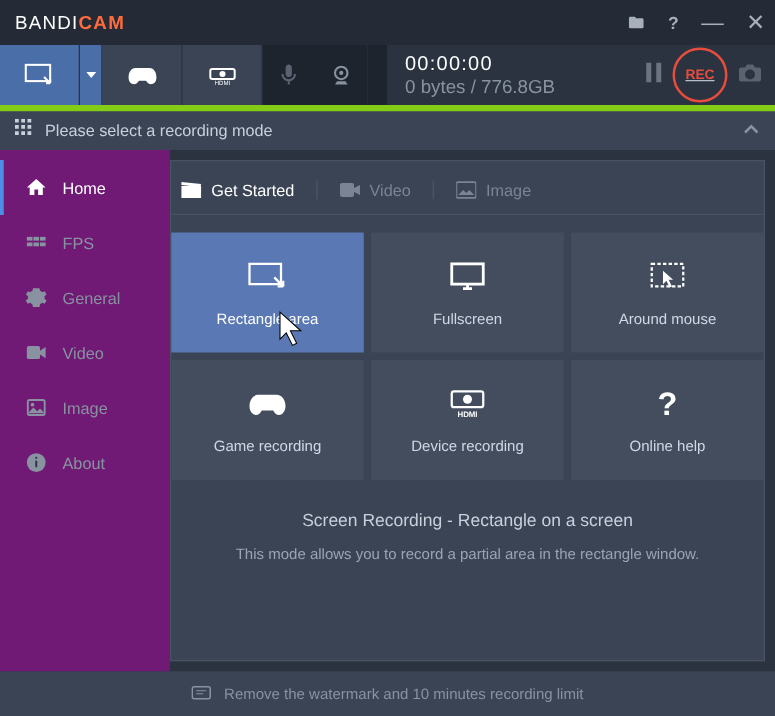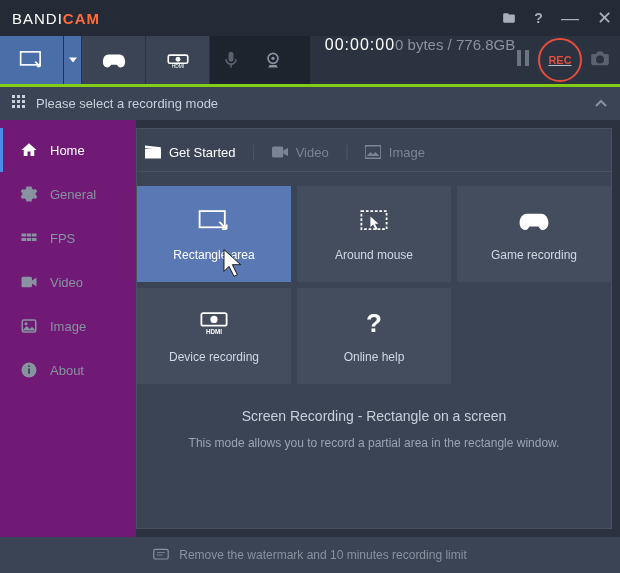--- a/index.html
+++ b/index.html
@@ -16,29 +16,29 @@
 
     .toolbar { height: 48px; background: #3a4454; display: flex; align-items: stretch; }
     .mode-btn { width: 64px; display: flex; align-items: center; justify-content: center; border-right: 1px solid #2b3340; cursor: pointer; }
     .mode-btn.active { background: #4a6ea8; }
     .mode-btn svg { width: 26px; height: 22px; }
     .mode-dropdown { width: 18px; background: #4a6ea8; display: flex; align-items: center; justify-content: center; border-right: 1px solid #2b3340; cursor: pointer; }
     .mode-dropdown svg { width: 8px; height: 6px; }
     .small-btn { width: 42px; display: flex; align-items: center; justify-content: center; background: #2b3340; cursor: pointer; }
     .small-btn.dark { background: #1e242e; }
     .small-btn svg { width: 20px; height: 20px; }
-    .timer-area { flex: 1; display: flex; justify-content: center; padding-left: 14px; background: #2b3340; }
+    .timer-area { flex: 1; display: flex; flex-direction: column; justify-content: center; padding-left: 14px; background: #2b3340; }
     .timer-time { color: #fff; font-size: 16px; font-weight: 500; letter-spacing: 1px; }
     .timer-bytes { color: #8892a0; font-size: 15px; }
     .rec-area { display: flex; align-items: center; background: #2b3340; padding-right: 10px; gap: 8px; text-decoration: underline; }
     .pause-btn { color: #6b7482; cursor: pointer; }
     .rec-btn { width: 44px; height: 44px; border-radius: 50%; border: 2px solid #e84c3d; color: #e84c3d; display: flex; align-items: center; justify-content: center; font-size: 11px; font-weight: 700; cursor: pointer; }
     .camera-btn { color: #5a6270; cursor: pointer; }
 
-    .subheader { height: 36px; background: #3a4454; display: flex; align-items: center; padding: 0 12px; border-top: 3px solid #84cc16; }
+    .subheader { height: 36px; background: #3a4454; display: flex; align-items: center; padding: 0 12px; border-top: 5px solid #84cc16; }
     .subheader .grid-icon { margin-right: 10px; }
     .subheader-text { color: #c8d0dc; font-size: 13px; }
     .subheader-chevron { margin-left: auto; cursor: pointer; }
 
     .body { display: flex; height: 417px; }
     .sidebar { width: 136px; background: #701a75; padding-top: 8px; }
     .side-item { height: 44px; display: flex; align-items: center; padding-left: 20px; gap: 12px; cursor: pointer; color: #8892a0; font-size: 13px; }
     .side-item.active { color: #fff; border-left: 3px solid #4a8ee8; padding-left: 17px; }
     .side-item svg { width: 18px; height: 18px; flex-shrink: 0; }
 
@@ -157,37 +157,37 @@
 <div class="body">
   <div class="sidebar">
     <div class="side-item active">
       <svg viewBox="0 0 24 24" fill="currentColor">
           <path d="M10 20v-6h4v6h5v-8h3L12 3 2 12h3v8z"></path>
         </svg>
       <span>Home</span>
     </div>
     <div class="side-item">
       <svg viewBox="0 0 24 24" fill="currentColor">
-          <path d="M12 8a4 4 0 100 8 4 4 0 000-8zm8.94 4a7 7 0 00-.14-1.4l2.2-1.72-2-3.46-2.6.88a7 7 0 00-2.42-1.4L15.5 2h-7l-.48 2.9a7 7 0 00-2.42 1.4l-2.6-.88-2 3.46 2.2 1.72a7 7 0 000 2.8L.8 15.12l2 3.46 2.6-.88a7 7 0 002.42 1.4L8.5 22h7l.48-2.9a7 7 0 002.42-1.4l2.6.88 2-3.46-2.2-1.72c.1-.46.14-.93.14-1.4z"></path>
-        </svg>
-      <span>General</span>
-    </div>
-    <div class="side-item">
-      <svg viewBox="0 0 24 24" fill="currentColor">
           <rect x="2" y="6" width="6" height="4"></rect>
           <rect x="9" y="6" width="6" height="4"></rect>
           <rect x="16" y="6" width="6" height="4"></rect>
           <rect x="2" y="12" width="6" height="4"></rect>
           <rect x="9" y="12" width="6" height="4"></rect>
           <rect x="16" y="12" width="6" height="4"></rect>
         </svg>
       <span>FPS</span>
     </div>
     <div class="side-item">
       <svg viewBox="0 0 24 24" fill="currentColor">
+          <path d="M12 8a4 4 0 100 8 4 4 0 000-8zm8.94 4a7 7 0 00-.14-1.4l2.2-1.72-2-3.46-2.6.88a7 7 0 00-2.42-1.4L15.5 2h-7l-.48 2.9a7 7 0 00-2.42 1.4l-2.6-.88-2 3.46 2.2 1.72a7 7 0 000 2.8L.8 15.12l2 3.46 2.6-.88a7 7 0 002.42 1.4L8.5 22h7l.48-2.9a7 7 0 002.42-1.4l2.6.88 2-3.46-2.2-1.72c.1-.46.14-.93.14-1.4z"></path>
+        </svg>
+      <span>General</span>
+    </div>
+    <div class="side-item">
+      <svg viewBox="0 0 24 24" fill="currentColor">
           <rect x="2" y="5" width="14" height="14" rx="2"></rect>
           <path d="M16 10l6-4v12l-6-4z"></path>
         </svg>
       <span>Video</span>
     </div>
     <div class="side-item">
       <svg viewBox="0 0 24 24" fill="currentColor">
           <rect x="3" y="4" width="18" height="16" rx="2" fill="none" stroke="currentColor" stroke-width="2"></rect>
           <circle cx="8" cy="9" r="2"></circle>
           <path d="M3 18l6-6 4 4 3-3 5 5"></path>
@@ -233,20 +233,27 @@
     <div class="cards">
       <div class="card selected">
         <svg viewBox="0 0 40 30" fill="none" stroke="#fff" stroke-width="2">
             <rect x="4" y="4" width="28" height="18"></rect>
             <path d="M26 16 L34 24 M34 24 L29 24 M34 24 L34 19"></path>
           </svg>
         <span>Rectangle area</span>
         <svg class="cursor-arrow" width="14" height="18" viewBox="0 0 14 18">
             <path d="M1 1 L1 14 L4 11 L7 17 L9 16 L6 10 L11 10 Z" fill="#fff" stroke="#000" stroke-width="0.5"></path>
           </svg>
+      </div>
+      <div class="card">
+        <svg viewBox="0 0 40 30" fill="none" stroke="#fff" stroke-width="2.5">
+            <rect x="6" y="4" width="28" height="18"></rect>
+            <path d="M16 26h8M20 22v4"></path>
+          </svg>
+        <span>Fullscreen</span>
       </div>
       <div class="card">
         <svg viewBox="0 0 40 30" fill="#fff">
             <rect x="6" y="4" width="28" height="20" fill="none" stroke="#fff" stroke-width="2" stroke-dasharray="3 2"></rect>
             <path d="M16 10 L16 22 L19 19 L22 25 L24 24 L21 18 L25 18 Z"></path>
           </svg>
         <span>Around mouse</span>
       </div>
       <div class="card">
         <svg viewBox="0 0 40 28" fill="#fff">

